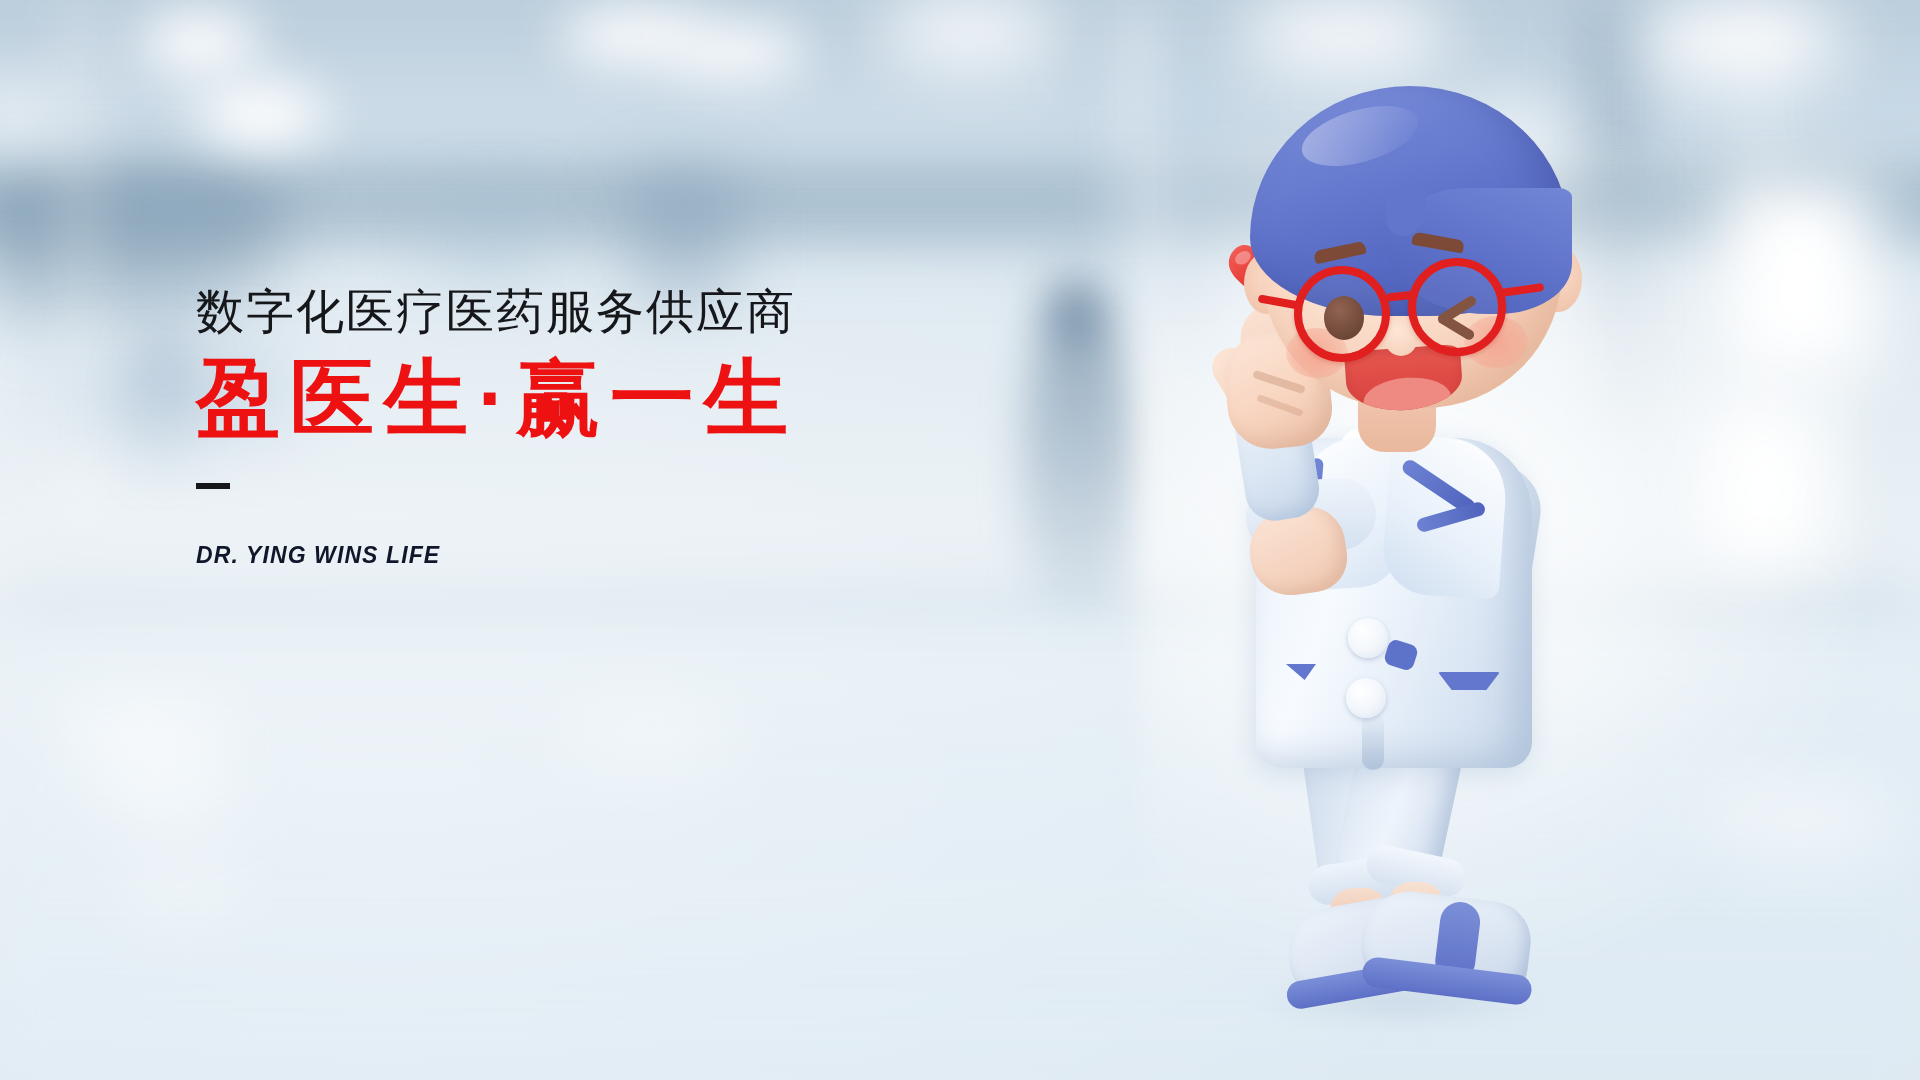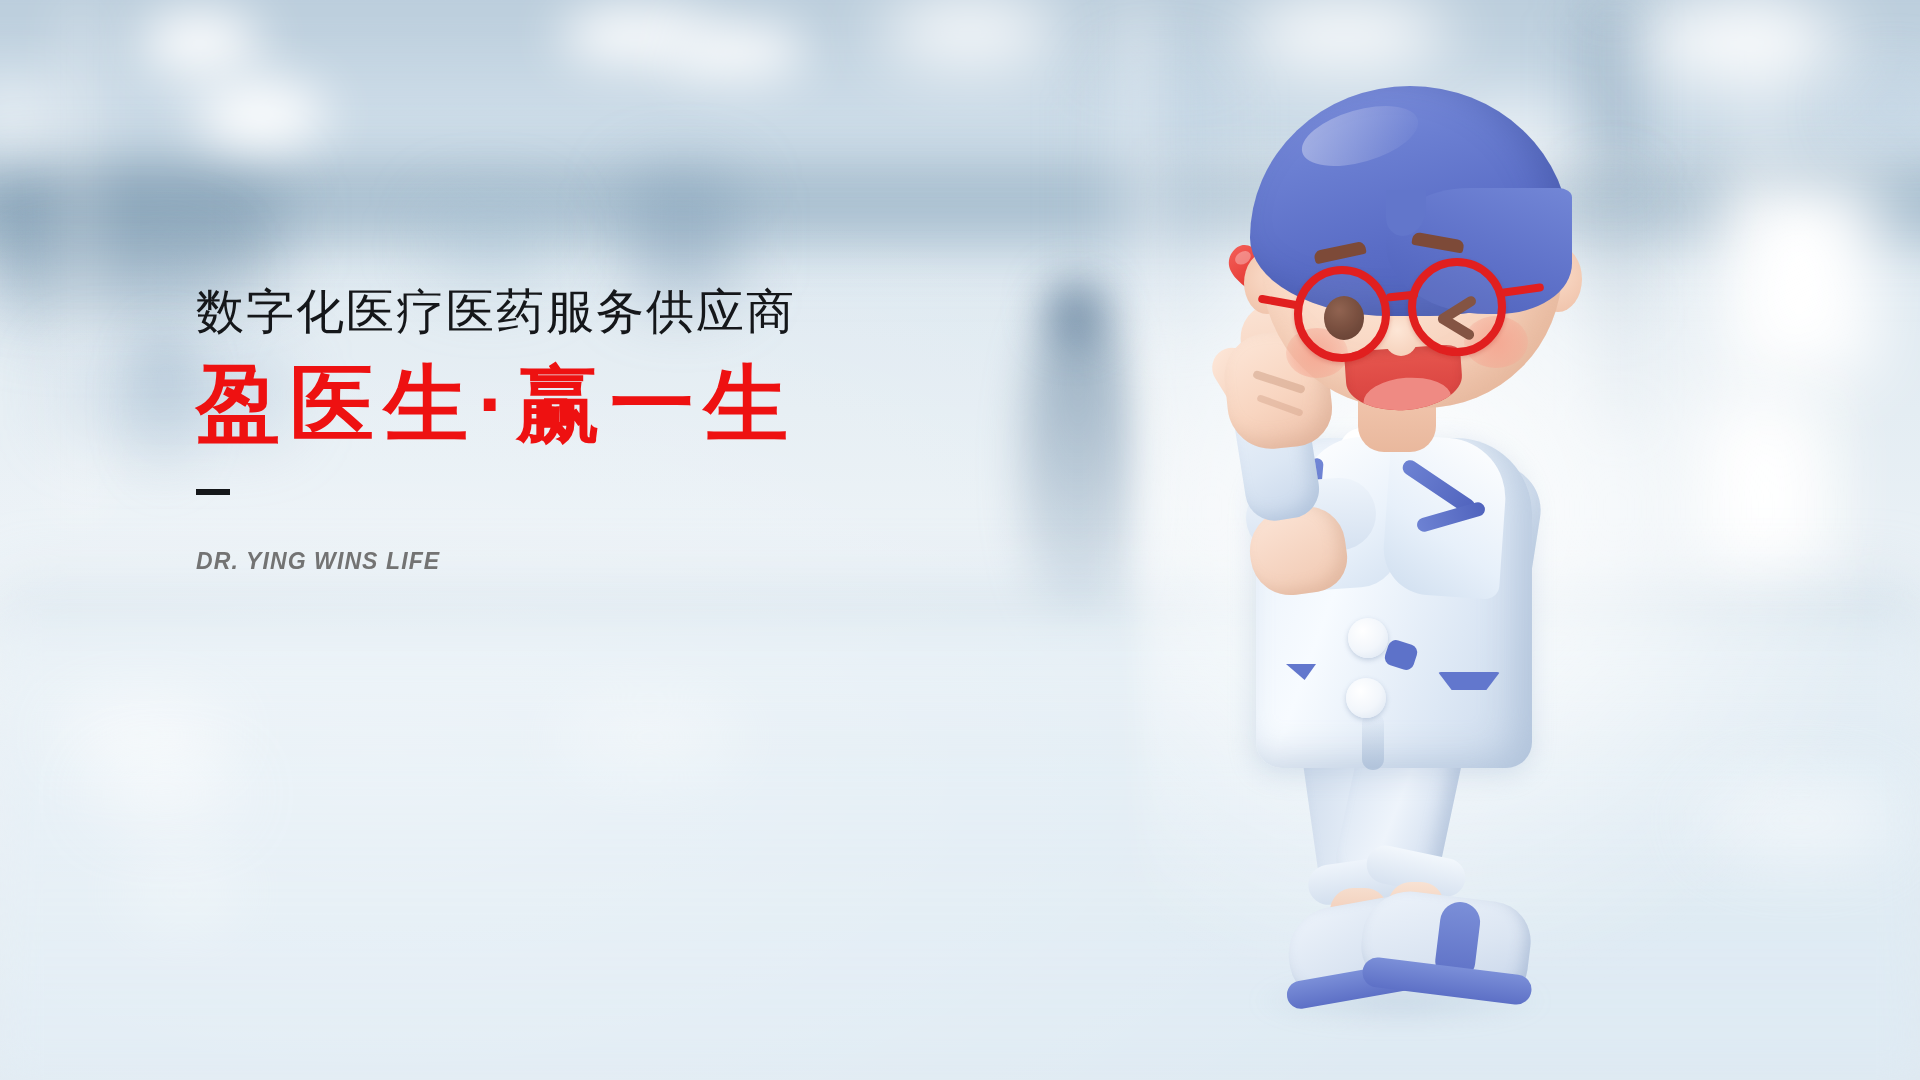--- a/index.html
+++ b/index.html
@@ -107,31 +107,31 @@
   
   #copy {
     position:absolute; left:196px; top:285px; width:760px;
     z-index:40;
   }
   .h-sub-cn {
     font-size:48px; font-weight:400; color:#15171a;
     letter-spacing:2px; line-height:1.12; white-space:nowrap;
   }
   .h-main-cn {
-    margin-top:20px;
+    margin-top:14px;
     font-size:84px; font-weight:700; color:#ee1111;
     letter-spacing:10px; line-height:1.08; white-space:nowrap;
   }
   .rule {
     margin-top:40px; width:34px; height:6px; background:#15171a;
   }
   .en-block { margin-top:48px; }
   .en-line {
     font-size:23px; font-style:italic; font-weight:600;
-    color:#737373; letter-spacing:1.1px; line-height:1.62;
+    color:#0f172a; letter-spacing:1.1px; line-height:1.62;
     white-space:nowrap;
   }
 
   
   #mascot {
     position:absolute; left:1190px; top:40px; width:420px; height:1010px;
     z-index:30;
   }
   #mascot > * { position:absolute; }
 

